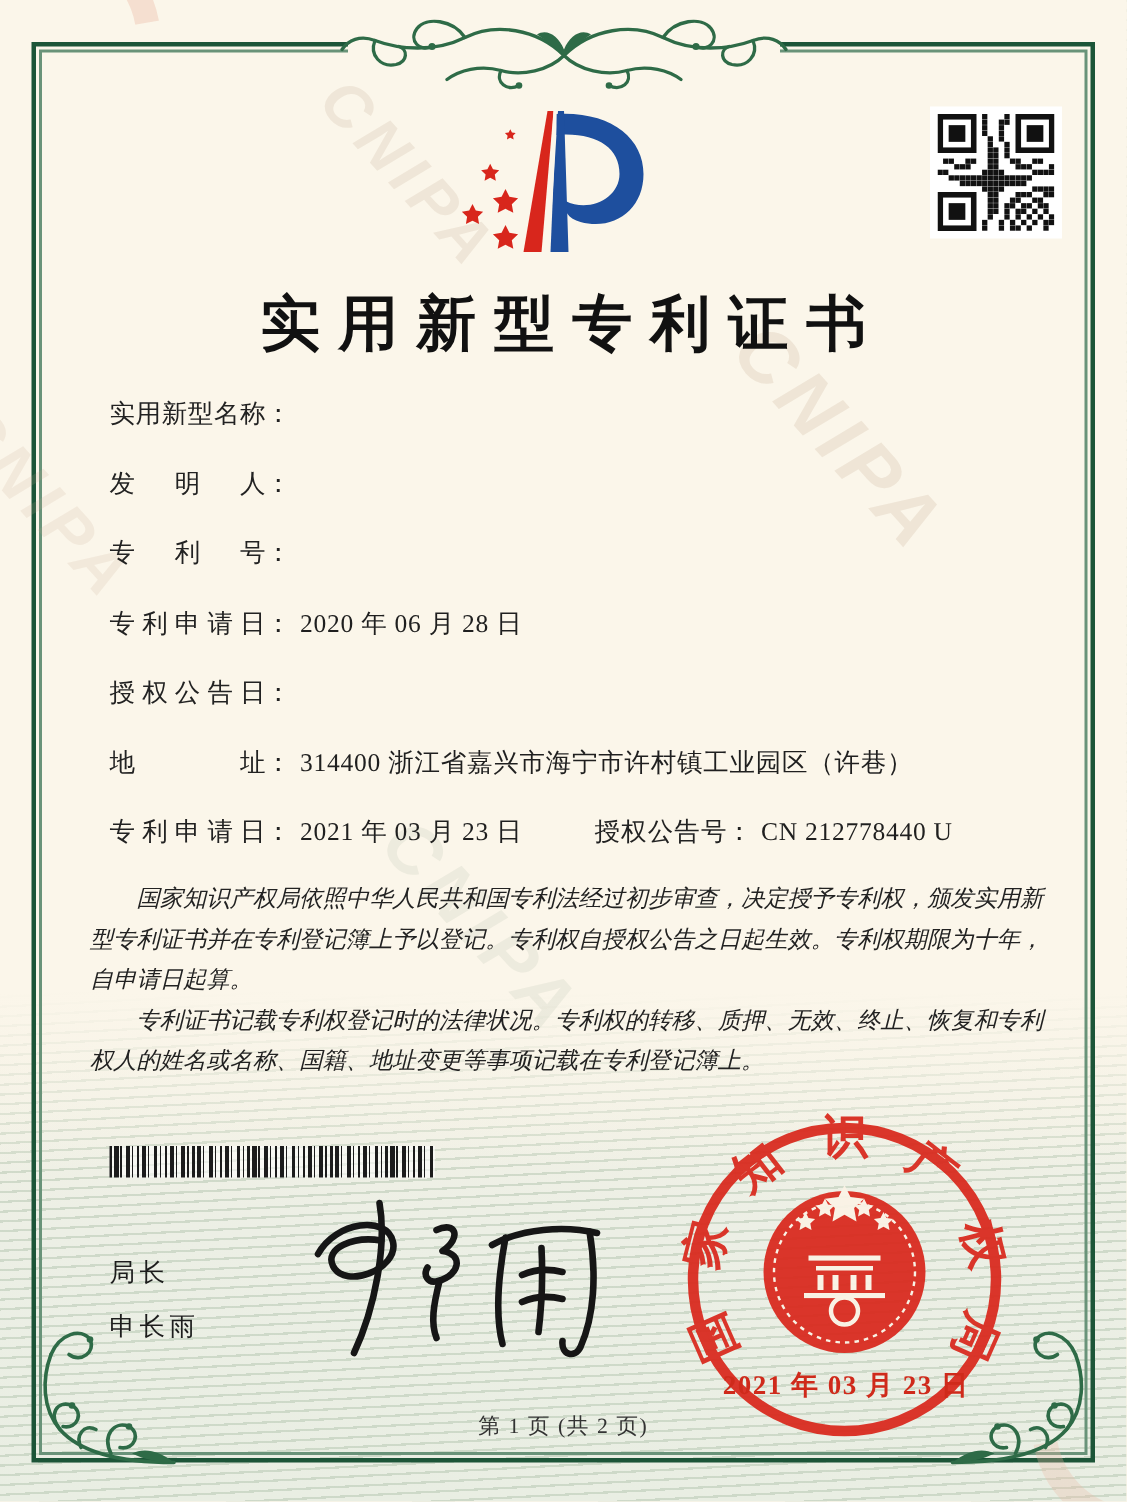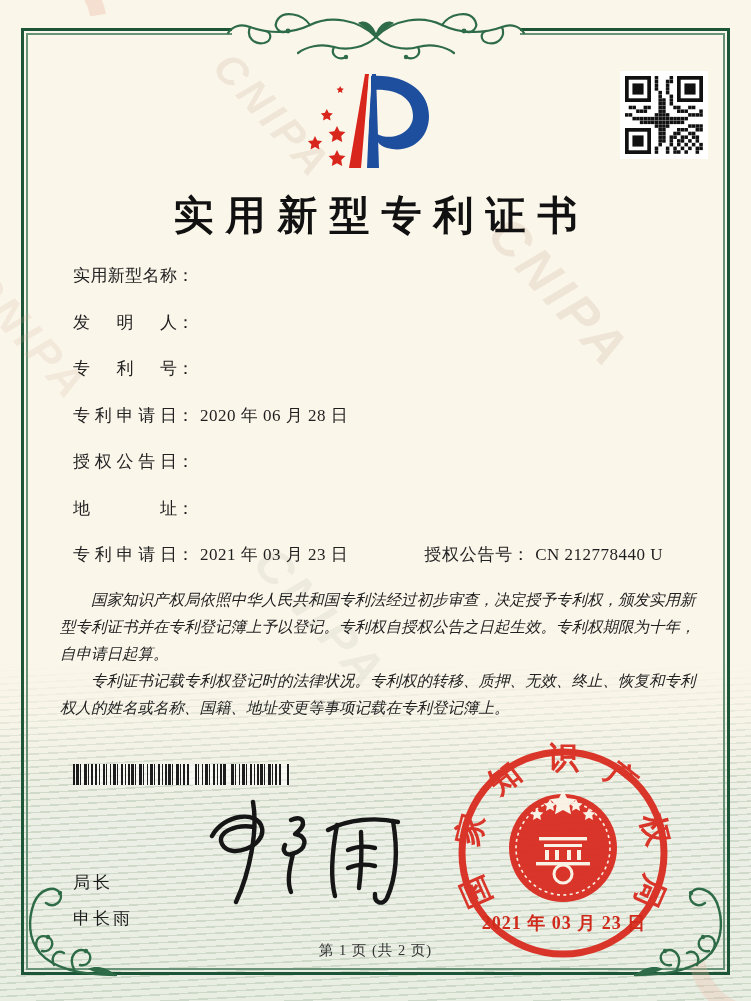--- a/index.html
+++ b/index.html
@@ -32,32 +32,32 @@
           display:flex;align-items:center;justify-content:center;}
   .logo{position:absolute;left:303px;top:70px;width:150px;height:102px;}
   .title{position:absolute;left:0;top:176px;width:100%;text-align:center;
          font-size:40px;font-weight:700;letter-spacing:12px;text-indent:12px;color:#111;margin-top:12px;}
   
   .fields{position:absolute;left:73px;top:264px;width:630px;font-size:17px;}
   .row{height:46.5px;display:flex;align-items:flex-start;line-height:24px;}
   .lbl{display:inline-block;width:104px;text-align:justify;text-align-last:justify;color:#222;}
   .colon{display:inline-block;margin-right:6px;color:#222;}
   .val{color:#1f1f1f;letter-spacing:0.5px;}
-  .pair2{margin-left:76px;}
+  .pair2{margin-left:48px;}
   .pair2 .lbl{width:88px;}
   
   .paras{position:absolute;left:60px;top:586px;width:636px;font-size:15.5px;font-style:italic;
          line-height:27px;color:#222;}
   .paras p{margin:0;text-indent:2em;}
   
   .barcode{position:absolute;left:73px;top:764px;width:217px;height:21px;background-color:rgba(255,255,255,0.55);
     background-image:repeating-linear-gradient(90deg,#1c1c1c 0 1.6px,transparent 1.6px 3.3px,
       #1c1c1c 3.3px 6.1px,transparent 6.1px 7.3px,#1c1c1c 7.3px 8.1px,transparent 8.1px 11.2px,
       #1c1c1c 11.2px 13.6px,transparent 13.6px 15.1px,#1c1c1c 15.1px 16px,transparent 16px 18.4px);}
-  .officer{position:absolute;left:73px;top:831px;font-size:17px;line-height:36px;letter-spacing:3px;color:#1d1d1d;margin-top:34px;}
+  .officer{position:absolute;left:73px;top:831px;font-size:17px;line-height:36px;letter-spacing:3px;color:#1d1d1d;}
   .signature{position:absolute;left:196px;top:792px;width:212px;height:118px;}
   .seal{position:absolute;left:452px;top:742px;width:222px;height:222px;opacity:0.93;}
   .seal-date{position:absolute;left:462px;top:911px;width:204px;text-align:center;
              color:#cf2a1b;font-size:18px;letter-spacing:1px;font-weight:700;}
   .footer{position:absolute;left:0;top:941px;width:100%;text-align:center;font-size:14.5px;
           letter-spacing:1px;color:#333;}
   
   .orn-top{position:absolute;left:50%;top:3px;transform:translateX(-50%);}
   .orn-corner{position:absolute;width:100px;height:100px;}
   .orn-bl{left:20px;bottom:22px;}
@@ -321,20 +321,21 @@
         <span class="colon">：</span>
         <span class="val">2020 年 06 月 28 日</span>
     </div>
     <div class="row">
       <span class="lbl">授权公告日</span>
         <span class="colon">：</span>
     </div>
     <div class="row">
       <span class="lbl">地址</span>
         <span class="colon">：</span>
+        <span class="val">314400 浙江省嘉兴市海宁市许村镇工业园区（许巷）</span>
     </div>
     <div class="row">
       <span class="lbl">专利申请日</span>
         <span class="colon">：</span>
         <span class="val">2021 年 03 月 23 日</span>
       <span class="pair2">
         <span class="lbl">授权公告号</span><span class="colon">：</span><span class="val">CN 212778440 U</span>
       </span>
     </div>
   </div>

